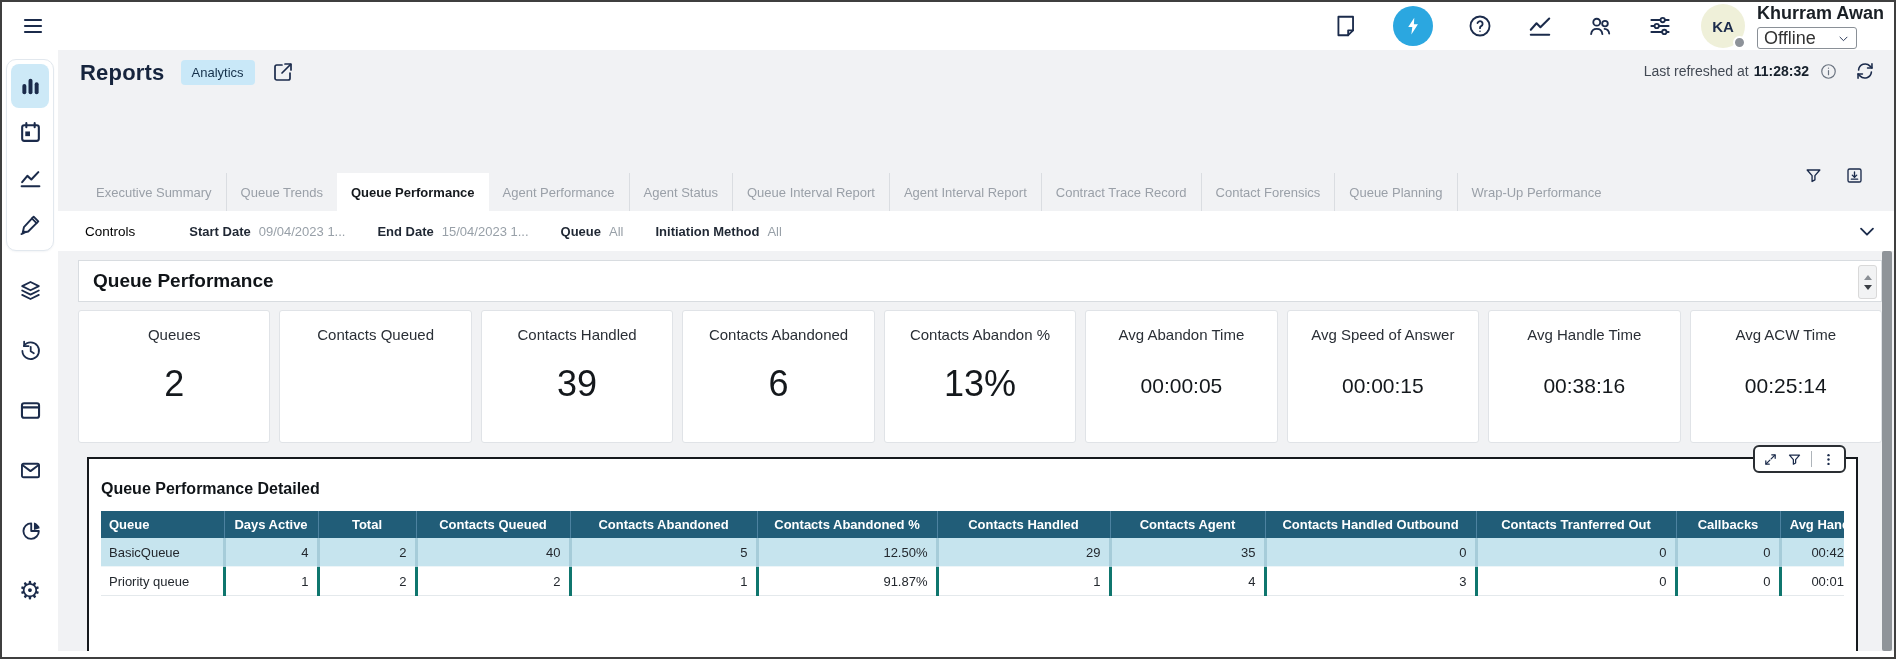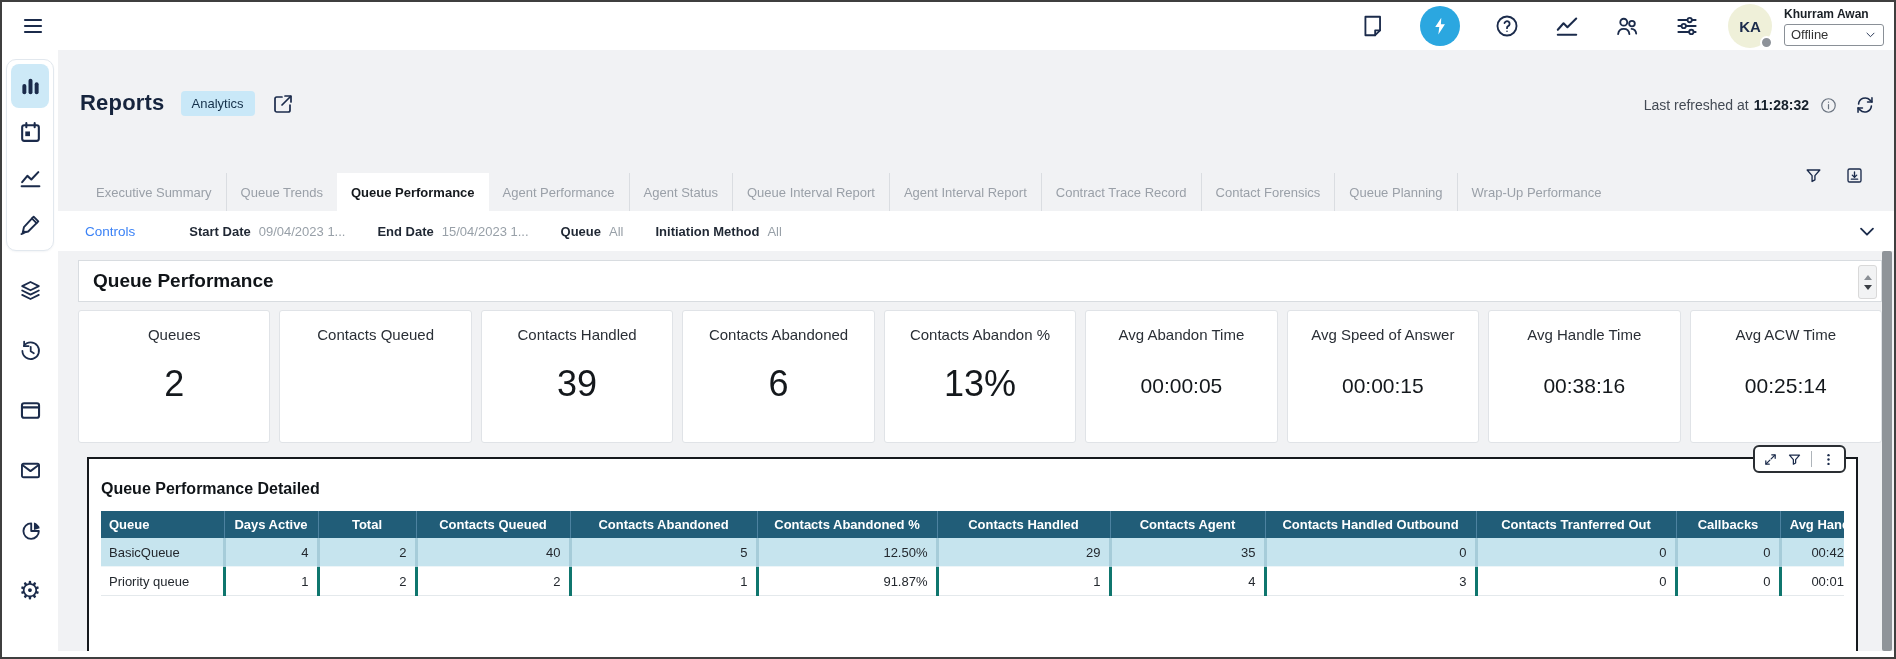--- a/index.html
+++ b/index.html
@@ -16,41 +16,41 @@
   .top-icons { display:flex; align-items:center; gap:34px; margin-right:28px; }
   .tico { width:26px; height:26px; display:flex; align-items:center; justify-content:center; cursor:pointer; }
   .bolt-circle { width:40px; height:40px; border-radius:50%; background:#2BA7E0; display:flex; align-items:center; justify-content:center; cursor:pointer; }
   .user-block { display:flex; align-items:center; gap:12px; margin-right:2px; }
   .avatar { position:relative; width:44px; height:44px; border-radius:50%; background:#EFF0D9;
             display:flex; align-items:center; justify-content:center;
             font-weight:bold; font-size:15px; color:#1B2B4B; }
   .avatar .dot { position:absolute; right:-1px; bottom:-1px; width:13px; height:13px; border-radius:50%;
                  background:#8D9299; border:2px solid #fff; }
   .user-meta { display:flex; flex-direction:column; gap:3px; }
-  .user-name { font-size:12px; font-weight:bold; color:#1A2026; }
+  .user-name { font-size:18px; font-weight:bold; color:#1A2026; }
   .status-select { width:100px; height:22px; border:1px solid #8A9097; border-radius:3px;
                    display:flex; align-items:center; justify-content:space-between;
-                   padding:0 6px; font-size:13px; color:#333; cursor:pointer; background:#fff; }
+                   padding:0 6px; font-size:18px; color:#333; cursor:pointer; background:#fff; }
 
   
   .body { display:flex; height:601px; }
 
   .sidebar { width:56px; background:#fff; display:flex; flex-direction:column; align-items:center; padding-top:9px; flex:none; }
   .side-group { border:1px solid #E2E8EE; border-radius:10px; padding:4px; background:#fff;
                 display:flex; flex-direction:column; gap:2px; box-shadow:0 1px 2px rgba(20,40,70,.05); }
   .side-item { width:38px; height:44px; border-radius:8px; display:flex; align-items:center; justify-content:center; cursor:pointer; }
   .side-item.active { background:#CDE9F7; }
   .side-rest { margin-top:26px; display:flex; flex-direction:column; gap:34px; align-items:center; }
   .side-rest .side-item { height:26px; }
   .gear-glyph { font-size:25px; line-height:1; color:#1B2B4B; }
 
   .content { position:relative; flex:1; background:#F1F2F4; overflow:hidden; }
 
   
-  .content-header { position:absolute; top:40px; left:22px; right:18px; display:flex; align-items:flex-end; }
+  .content-header { position:absolute; top:10px; left:22px; right:18px; display:flex; align-items:flex-start; }
   .page-title { font-size:22px; font-weight:bold; color:#16243D; letter-spacing:.2px; }
   .badge { margin-left:16px; background:#C9E8F8; color:#14304A; font-size:13px; padding:5px 11px; border-radius:4px; }
   .ext-link { margin-left:16px; width:24px; height:24px; cursor:pointer; }
   .refresh-area { display:flex; align-items:center; font-size:14px; color:#434A54; }
   .refresh-area b { margin-left:5px; color:#16202B; }
   .info-ic { margin-left:10px; width:19px; height:19px; }
   .refresh-ic { margin-left:16px; width:22px; height:22px; cursor:pointer; }
 
   
   .filter-icons { position:absolute; top:116px; right:30px; display:flex; gap:22px; }
@@ -59,21 +59,21 @@
   
   .tabs-row { position:absolute; top:123px; left:24px; right:0; height:38px; display:flex; align-items:stretch; }
   .tab { display:flex; align-items:center; padding:0 14px; font-size:13px; color:#9AA0A8; cursor:pointer; white-space:nowrap; }
   .tab + .tab { border-left:1px solid #DADDE1; }
   .tab.active { background:#fff; color:#14181D; font-weight:bold; border-left:none; }
   .tab.active + .tab { border-left:none; }
 
   
   .controls-bar { position:absolute; top:161px; left:0; right:0; height:40px; background:#fff;
                   display:flex; align-items:center; padding-left:27px; }
-  .controls-title { font-size:13.5px; color:#3b82f6; margin-right:54px; }
+  .controls-title { font-size:13.5px; color:#000000; margin-right:54px; }
   .filter-group { display:flex; align-items:center; margin-right:32px; }
   .filter-group .lbl { font-size:13px; font-weight:bold; color:#1F2733; }
   .filter-group .val { font-size:13px; color:#98A0A8; margin-left:8px; }
   .controls-chevron { position:absolute; right:16px; top:9px; width:22px; height:22px; cursor:pointer; }
 
   
   .qp-bar { position:absolute; top:210px; left:20px; right:12px; height:42px; background:#fff;
             border:1px solid #D8DCE0; display:flex; align-items:center; padding-left:14px; }
   .qp-title { font-size:19px; font-weight:bold; color:#101418; }
   .qp-spinner { position:absolute; right:4px; top:4px; width:19px; height:34px; background:#F2F3F4;

